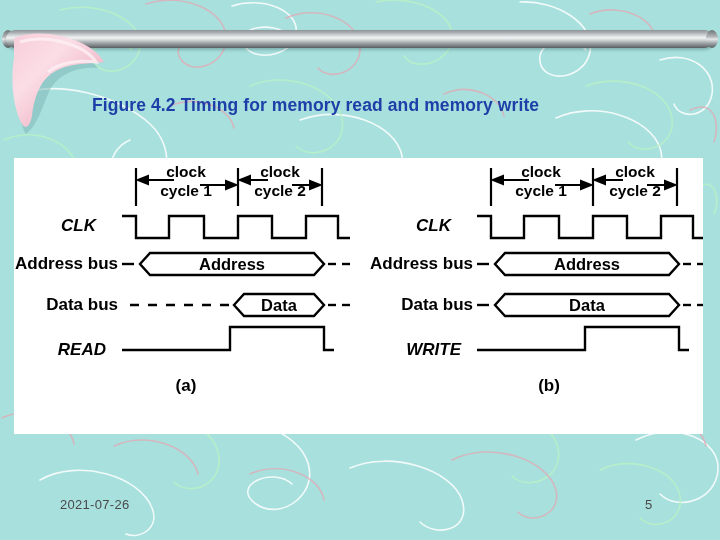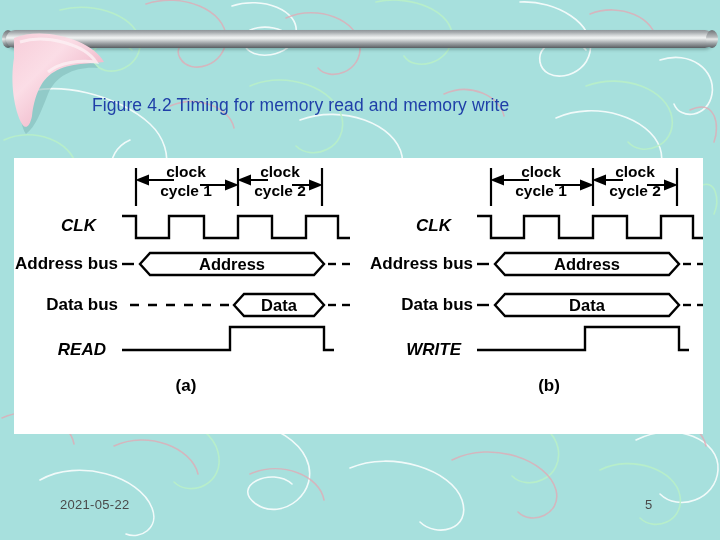--- a/index.html
+++ b/index.html
@@ -30,21 +30,21 @@
   .metal-cap.left{left:2px;}
   .metal-cap.right{left:706px;}
 
   
   .boomerang{position:absolute;left:0px;top:18px;width:120px;height:120px;}
 
   
   .slide-title{
     position:absolute;left:92px;top:93px;width:470px;
     color:#1f3fa8;
-    font-size:17.5px;line-height:25px;font-weight:400;
+    font-size:17.5px;line-height:25px;font-weight:700;
     letter-spacing:.1px;
     font-family:"Liberation Sans", sans-serif;
   }
 
   
   .figure-panel{
     position:absolute;left:14px;top:158px;width:689px;height:276px;
     background:#ffffff;
   }
   .figure-panel svg{display:block;}
@@ -232,14 +232,14 @@
     <line x1="328" y1="147" x2="336" y2="147" stroke="#000" stroke-width="2.4"></line>
 
     <text x="92" y="197" text-anchor="end" font-family="'Liberation Sans',sans-serif" font-size="17" font-style="italic" font-weight="600" fill="#000">WRITE</text>
     <polyline fill="none" stroke="#000" stroke-width="2.4" points="108,192 216,192 216,169 310,169 310,192 320,192"></polyline>
 
     <text x="180" y="233" text-anchor="middle" font-family="'Liberation Sans',sans-serif" font-size="17" font-weight="600" fill="#000">(b)</text>
   </g>
 </svg>
 </div>
 
-<div class="footer-date">2021-05-22</div>
+<div class="footer-date">2021-07-26</div>
 <div class="footer-page">5</div>
 
 </body></html>

